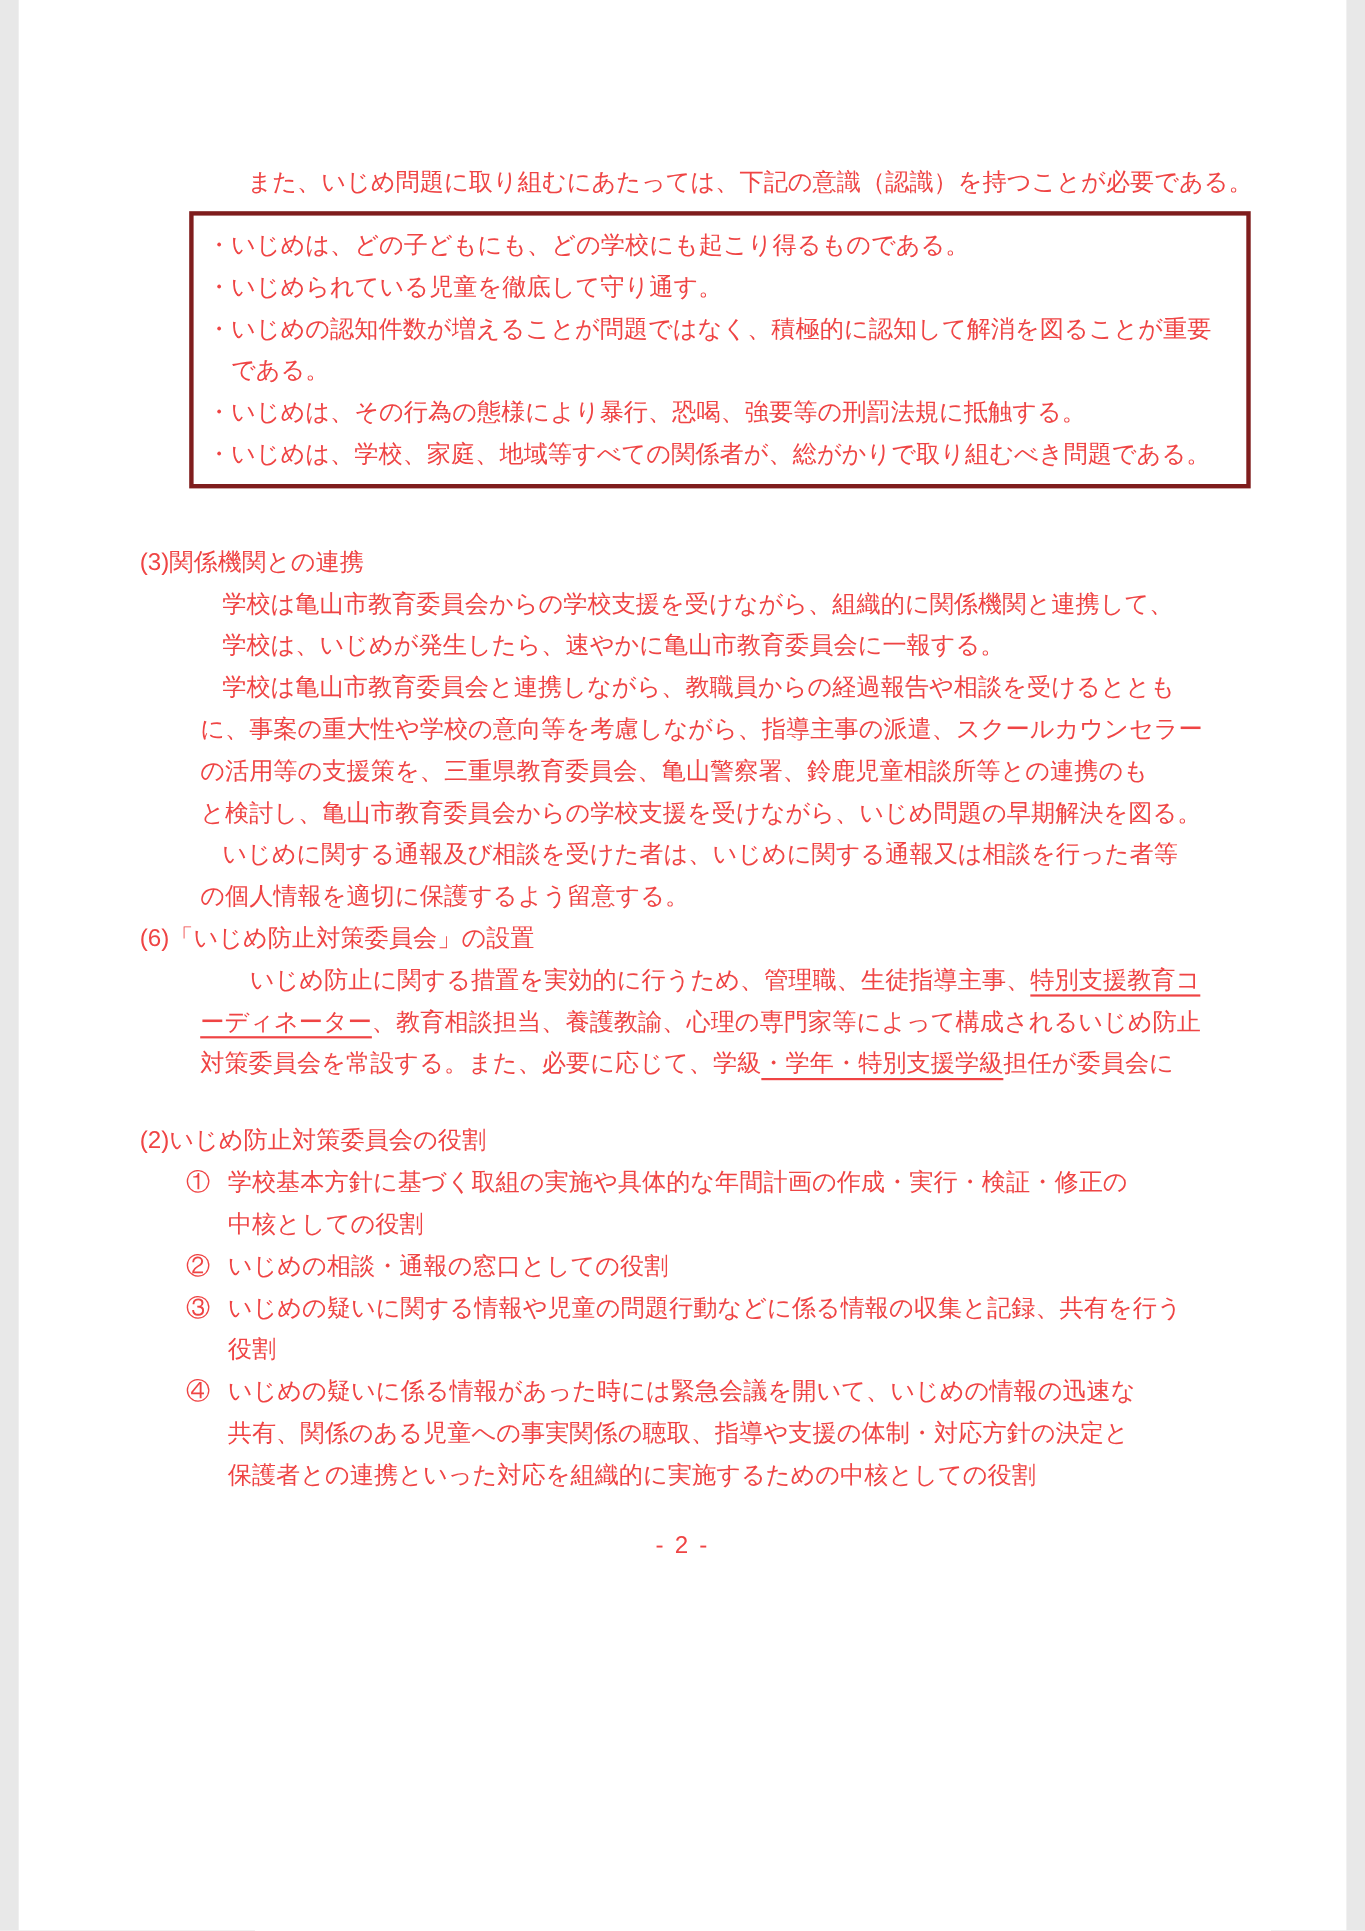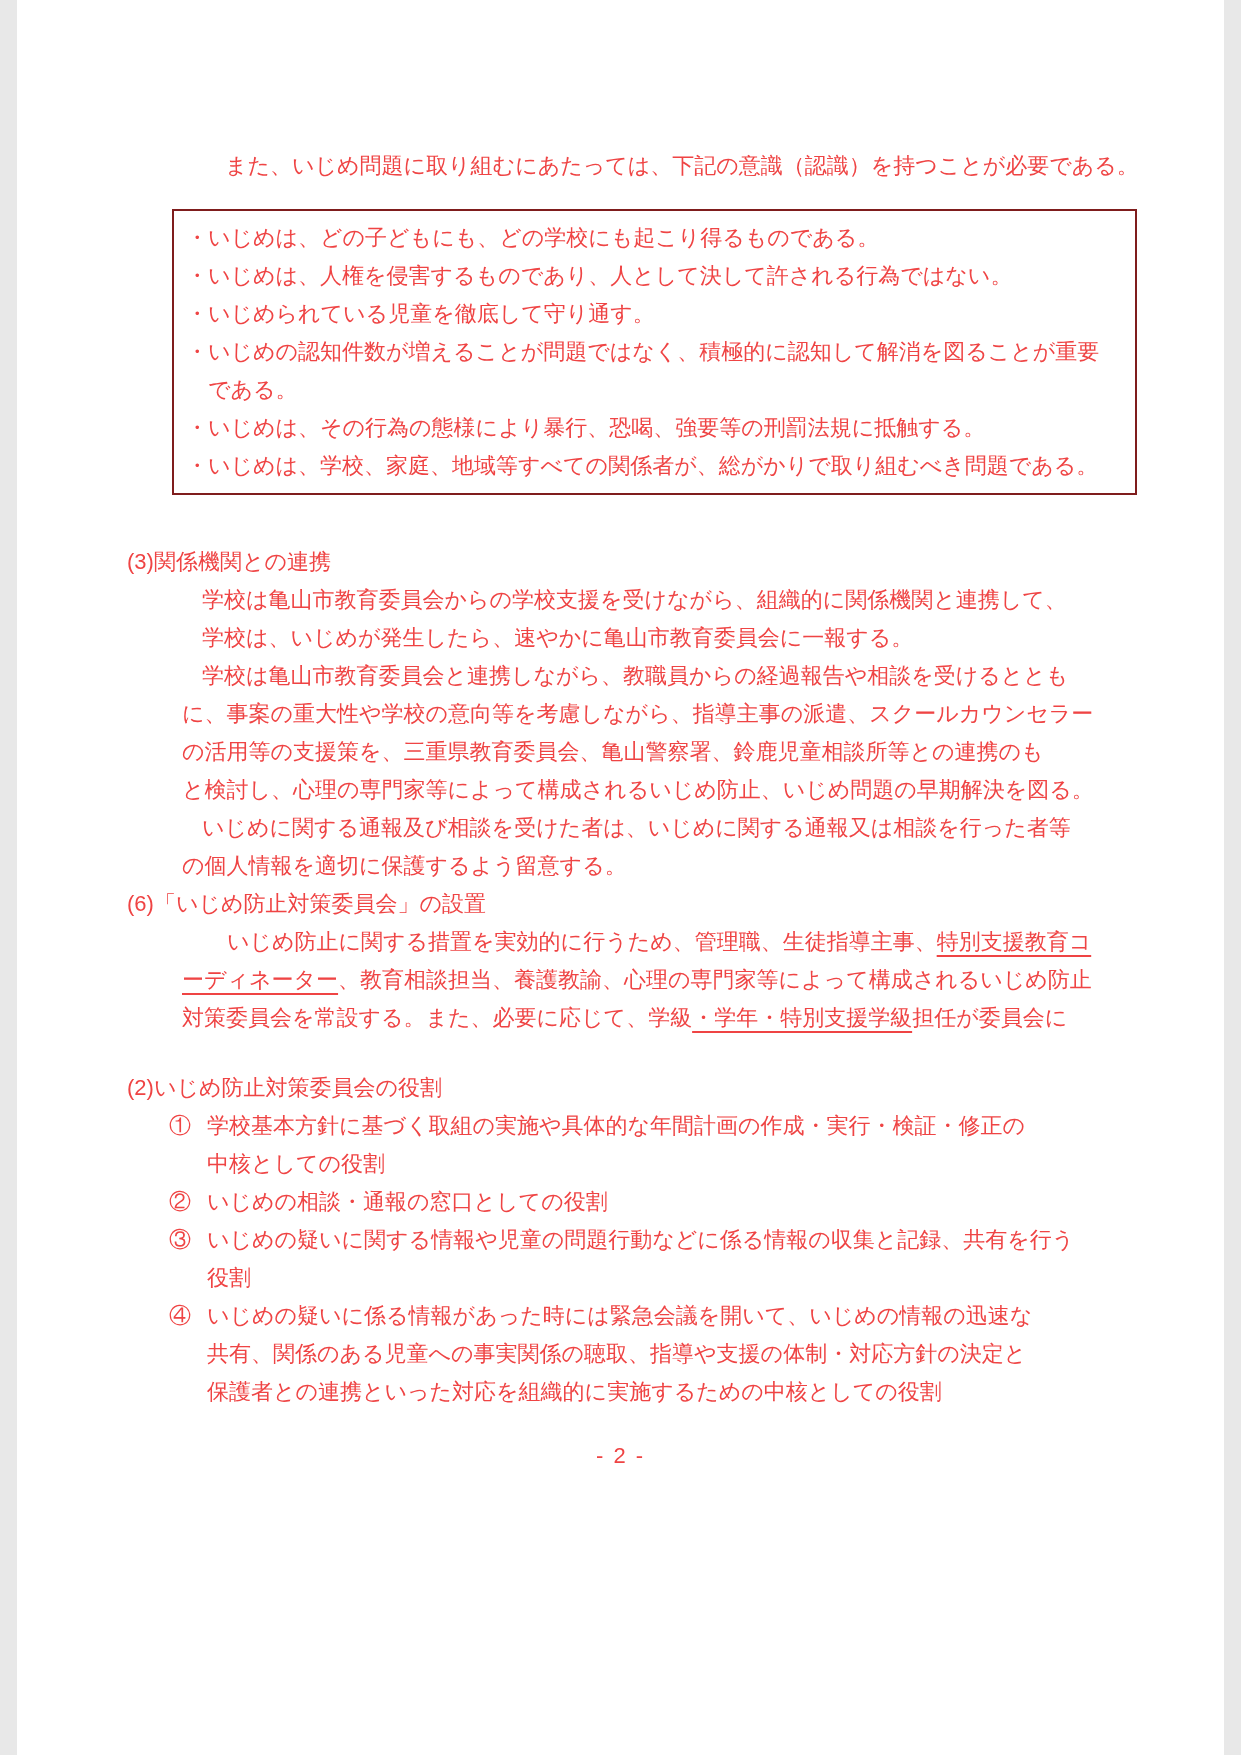--- a/index.html
+++ b/index.html
@@ -11,24 +11,24 @@
     background:#ffffff;
     color:#ef4444;
     font-family:"Liberation Sans", sans-serif;
     font-size:22px;
     padding:147px 110px 0 110px;
     overflow:hidden;
   }
   .line { line-height:38px; height:38px; white-space:nowrap; }
   .intro { margin-left:98px; }
   .notice-box {
-    margin-top:24px;
+    margin-top:7px;
     margin-left:45px;
     width:965px;
-    border:2px solid #7f1d1d;
+    border:4px solid #7f1d1d;
     padding:8px 12px;
   }
   .notice-box .cont { padding-left:22px; }
   .heading { }
   .sec3-heading { margin-top:48px; }
   .mt36 { margin-top:36px; }
   .mt32 { margin-top:32px; }
   .body-block { margin-left:55px; }
   .ind1 { text-indent:20px; }
   .ind2 { text-indent:45px; }
@@ -50,36 +50,35 @@
 </style>
 </head>
 <body>
 
 <div class="page">
 
   <div class="line intro">また、いじめ問題に取り組むにあたっては、下記の意識（認識）を持つことが必要である。</div>
 
   <div class="notice-box">
     <div class="line">・いじめは、どの子どもにも、どの学校にも起こり得るものである。</div>
-    <div class="line">・いじめは、人権を侵害するものであり、人として決して許される行為ではない。</div>
     <div class="line">・いじめられている児童を徹底して守り通す。</div>
     <div class="line">・いじめの認知件数が増えることが問題ではなく、積極的に認知して解消を図ることが重要</div>
     <div class="line cont">である。</div>
     <div class="line">・いじめは、その行為の態様により暴行、恐喝、強要等の刑罰法規に抵触する。</div>
     <div class="line">・いじめは、学校、家庭、地域等すべての関係者が、総がかりで取り組むべき問題である。</div>
   </div>
 
   <div class="line heading sec3-heading">(3)関係機関との連携</div>
   <div class="body-block">
     <div class="line ind1">学校は亀山市教育委員会からの学校支援を受けながら、組織的に関係機関と連携して、</div>
     <div class="line ind1">学校は、いじめが発生したら、速やかに亀山市教育委員会に一報する。</div>
     <div class="line ind1">学校は亀山市教育委員会と連携しながら、教職員からの経過報告や相談を受けるととも</div>
     <div class="line">に、事案の重大性や学校の意向等を考慮しながら、指導主事の派遣、スクールカウンセラー</div>
     <div class="line">の活用等の支援策を、三重県教育委員会、亀山警察署、鈴鹿児童相談所等との連携のも</div>
-    <div class="line">と検討し、心理の専門家等によって構成されるいじめ防止、いじめ問題の早期解決を図る。</div>
+    <div class="line">と検討し、亀山市教育委員会からの学校支援を受けながら、いじめ問題の早期解決を図る。</div>
     <div class="line ind1">いじめに関する通報及び相談を受けた者は、いじめに関する通報又は相談を行った者等</div>
     <div class="line">の個人情報を適切に保護するよう留意する。</div>
   </div>
 
   <div class="line heading">(6)「いじめ防止対策委員会」の設置</div>
   <div class="body-block">
     <div class="line ind2"><span>いじめ防止に関する措置を実効的に行うため、管理職、生徒指導主事、</span><span class="u">特別支援教育コ</span></div>
     <div class="line"><span class="u">ーディネーター</span><span>、教育相談担当、養護教諭、心理の専門家等によって構成されるいじめ防止</span></div>
     <div class="line"><span>対策委員会を常設する。また、必要に応じて、学級</span><span class="u">・学年・特別支援学級</span><span>担任が委員会に</span></div>
   </div>

